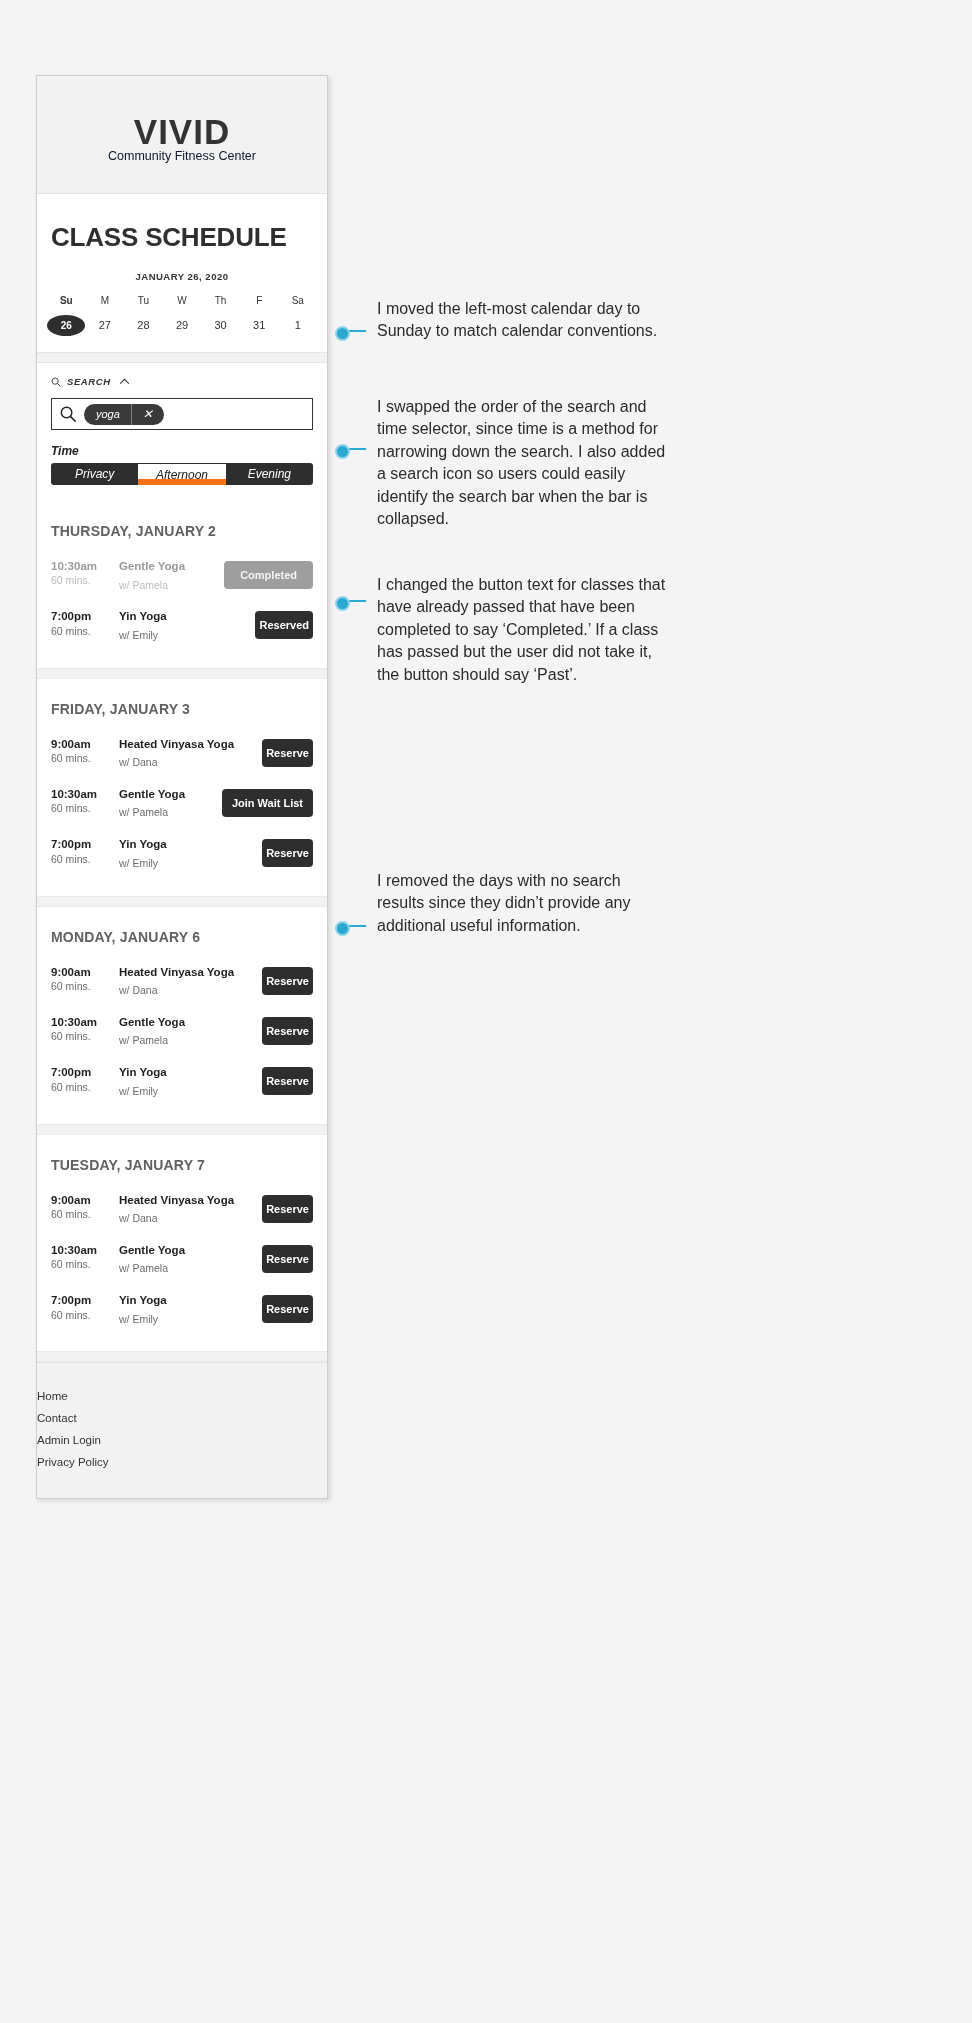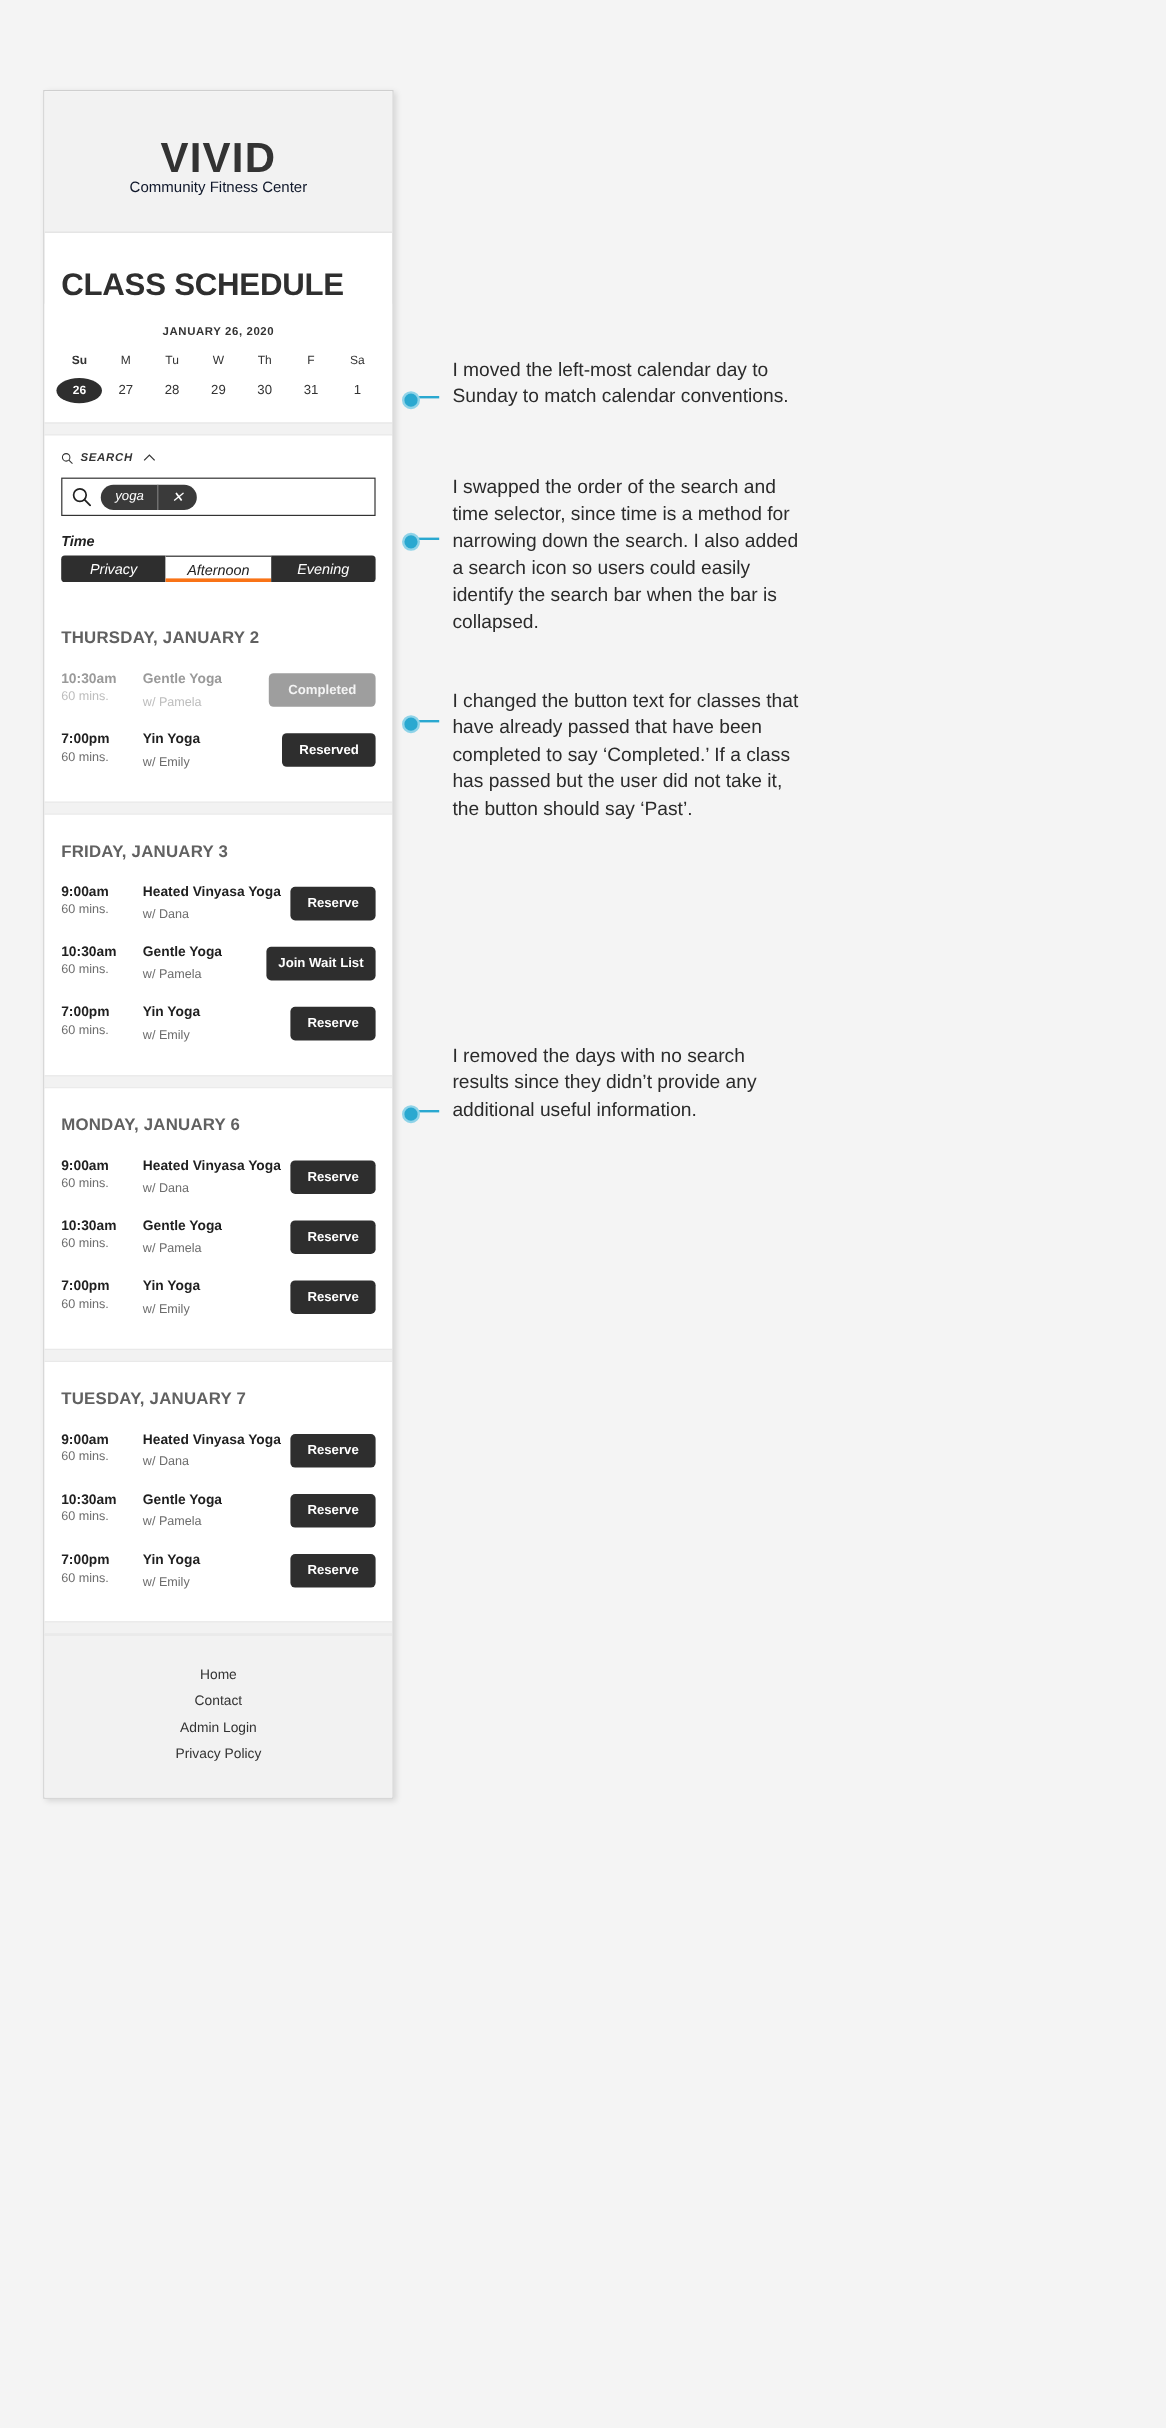--- a/index.html
+++ b/index.html
@@ -97,21 +97,21 @@
     font-size: 12px; font-weight: bold; color: #222;
     margin: 14px 0 5px;
   }
   .seg { display: flex; }
   .seg-btn {
     flex: 1; text-align: center; font-size: 12px;
     height: 22px; line-height: 22px; color: #fff; background: #2e2e2e;
   }
   .seg-btn:first-child { border-radius: 3px 0 0 3px; }
   .seg-btn:last-child  { border-radius: 0 3px 3px 0; }
-  .seg-btn.off { background: #fff; color: #222; border-top:1px solid #2e2e2e; border-bottom:3px solid #f97316; }
+  .seg-btn.off { background: #fff; color: #222; border-top:1px solid #2e2e2e; border-bottom:6px solid #f97316; }
 
   
   .day-group { background: #fff; padding: 0 14px 16px; }
   .day-title {
     font-size: 14px; font-weight: bold; letter-spacing: 0.2px;
     color: #616161; padding: 22px 0 12px;
   }
   .class-row {
     display: flex; align-items: flex-start;
     padding: 8px 0 8px;
@@ -120,37 +120,37 @@
   .c-time { font-size: 11.5px; font-weight: bold; color: #1f1f1f; line-height: 1.25; }
   .c-dur  { font-size: 10.5px; color: #6d6d6d; line-height: 1.5; }
   .col-name { flex: 1 1 auto; padding-right: 8px; }
   .c-name { font-size: 11.5px; font-weight: bold; color: #1f1f1f; line-height: 1.35; }
   .c-inst { font-size: 10.5px; color: #6d6d6d; line-height: 1.6; margin-top: 2px; }
   .col-action { flex: 0 0 auto; padding-top: 2px; }
 
   .btn {
     display: inline-block; border-radius: 4px;
     font-size: 11px; font-weight: bold; color: #fff;
-    background: #2e2e2e; padding: 8px 14px; white-space: nowrap;
+    background: #2e2e2e; padding: 8px 4px; white-space: nowrap;
     text-align: center;
   }
   .btn.wide { padding: 8px 10px; margin-left: 16px; }
   .btn.done { background: #9e9e9e; color: #f4f4f4; padding: 8px 16px; }
 
   .class-row.past .c-time,
   .class-row.past .c-name { color: #9a9a9a; }
   .class-row.past .c-dur,
   .class-row.past .c-inst { color: #bdbdbd; }
 
   .grp-sep { height: 11px; background: #f2f2f2; border-top: 1px solid #e9e9e9; border-bottom: 1px solid #e9e9e9; }
 
   
   .app-footer {
     background: #f2f2f2; border-top: 1px solid #e4e4e4;
-    padding: 22px 0 26px; text-align: center;
+    padding: 22px 0 26px; 
   }
   .app-footer a {
     display: block; font-size: 11.5px; color: #333;
     text-decoration: none; padding: 5px 0;
   }
 
   
   .note {
     position: absolute;
     font-size: 16px; line-height: 1.4; color: #2b2b2b;

